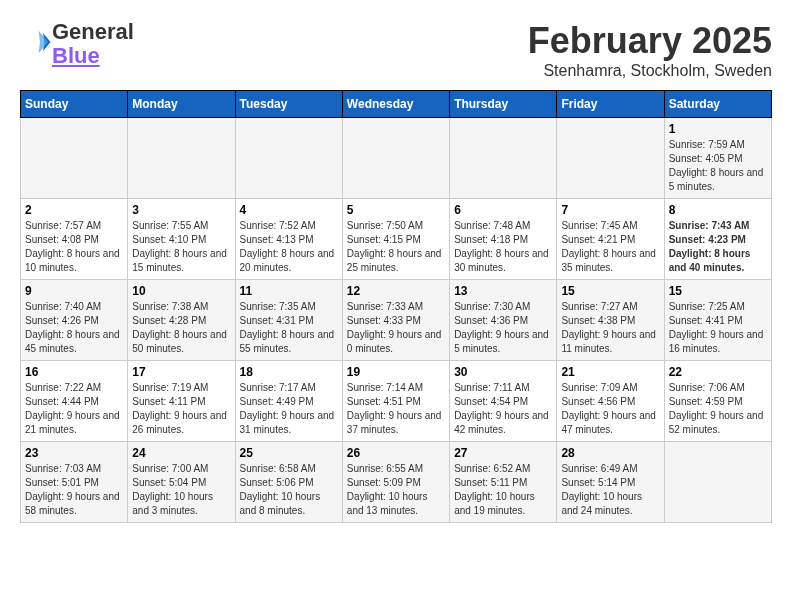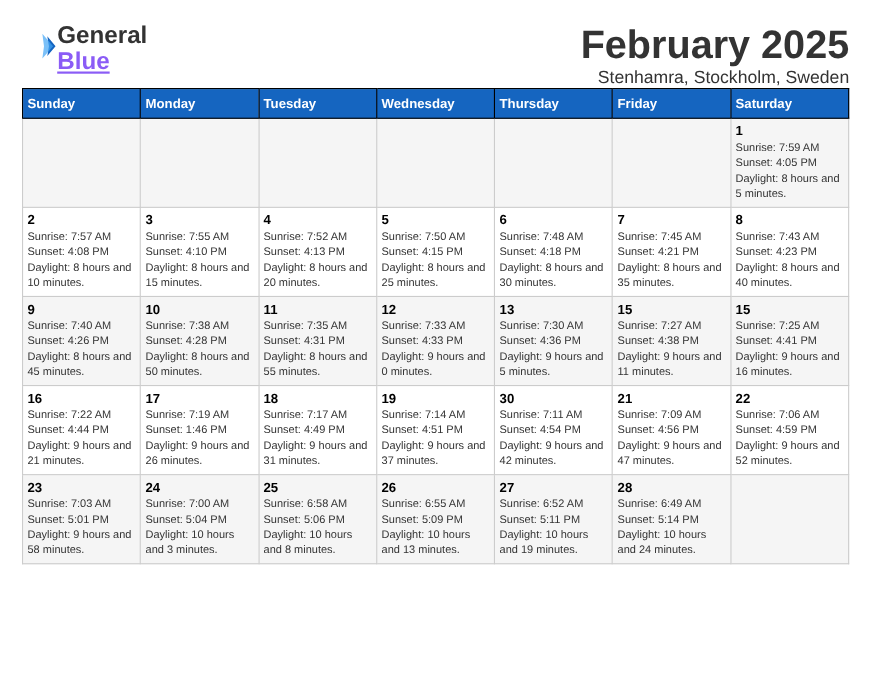--- a/index.html
+++ b/index.html
@@ -7,20 +7,21 @@
       font-family: Arial, sans-serif;
       background: #fff;
       width: 792px;
       min-height: 612px;
       padding: 20px;
     }
     .header-area {
       display: flex;
       justify-content: space-between;
       align-items: flex-start;
+      margin-bottom: 10px;
     }
     .logo {
       display: flex;
       align-items: center;
     }
     .logo-text {
       font-size: 22px;
       font-weight: bold;
       line-height: 1.1;
     }
@@ -165,21 +166,21 @@
 Daylight: 8 hours and 30 minutes.</div>
         </td>
         <td>
           <span class="day-num">7</span>
           <div class="day-info" style="white-space: pre-line;">Sunrise: 7:45 AM
 Sunset: 4:21 PM
 Daylight: 8 hours and 35 minutes.</div>
         </td>
         <td>
           <span class="day-num">8</span>
-          <div class="day-info" style="white-space: pre-line;">Sunrise: 7:43 AM
+          <div class="day-info" style="white-space: pre-line; font-weight: bold;">Sunrise: 7:43 AM
 Sunset: 4:23 PM
 Daylight: 8 hours and 40 minutes.</div>
         </td>
       </tr>
       <tr>
         <td>
           <span class="day-num">9</span>
           <div class="day-info" style="white-space: pre-line;">Sunrise: 7:40 AM
 Sunset: 4:26 PM
 Daylight: 8 hours and 45 minutes.</div>
@@ -224,21 +225,21 @@
       <tr>
         <td>
           <span class="day-num">16</span>
           <div class="day-info" style="white-space: pre-line;">Sunrise: 7:22 AM
 Sunset: 4:44 PM
 Daylight: 9 hours and 21 minutes.</div>
         </td>
         <td>
           <span class="day-num">17</span>
           <div class="day-info" style="white-space: pre-line;">Sunrise: 7:19 AM
-Sunset: 1:46 PM
+Sunset: 4:11 PM
 Daylight: 9 hours and 26 minutes.</div>
         </td>
         <td>
           <span class="day-num">18</span>
           <div class="day-info" style="white-space: pre-line;">Sunrise: 7:17 AM
 Sunset: 4:49 PM
 Daylight: 9 hours and 31 minutes.</div>
         </td>
         <td>
           <span class="day-num">19</span>

